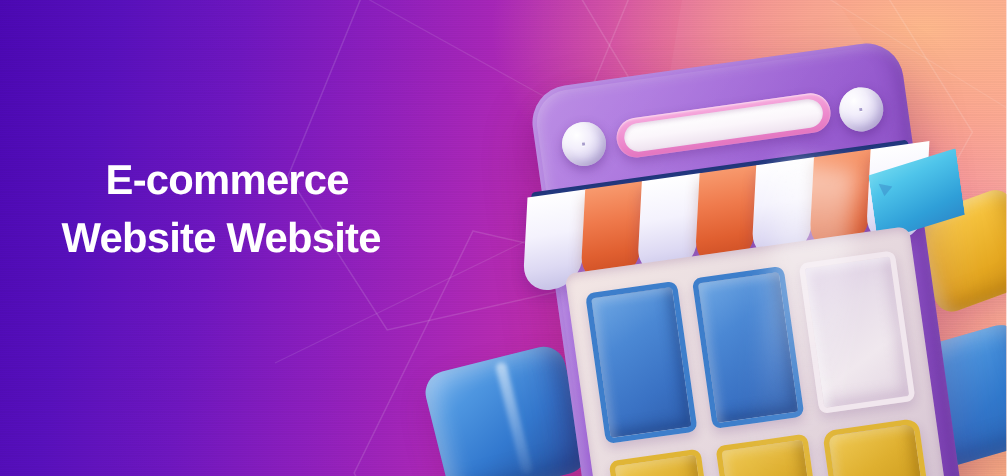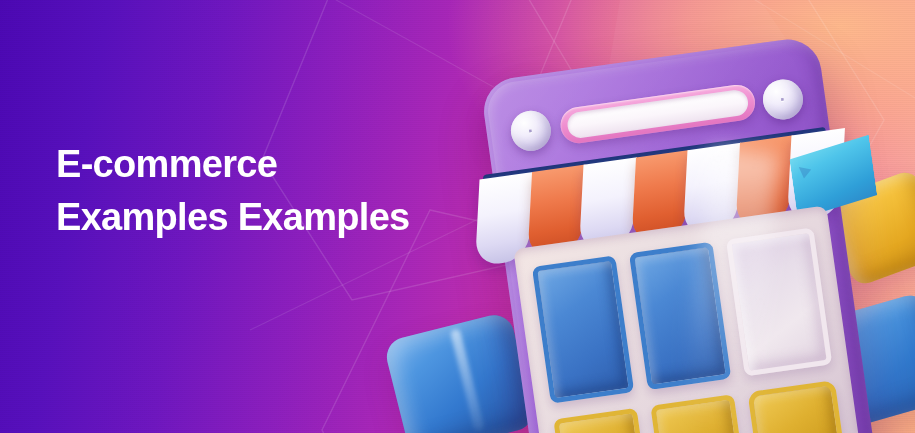--- a/index.html
+++ b/index.html
@@ -48,21 +48,21 @@
     white-space:nowrap;
   }
   .line-2, .line-3 {
     font-size:38px;
     font-weight:700;
     letter-spacing:-0.7px;
     color:#ffffff;
     line-height:1.4;
     white-space:nowrap;
   }
-  .line-2 { margin-top:5px; }
+  .line-2 { margin-top:5px;margin-left:40px; }
 
   
   .art {
     position:absolute;
     left:390px; top:0;
     width:525px; height:433px;
     z-index:4;
   }
 
   
@@ -309,21 +309,21 @@
         <path d="M560 433 L915 232"></path>
       </g>
       <g fill="rgba(255,255,255,0.045)">
         <path d="M620 0 L760 0 L800 60 L720 150 L600 120 Z"></path>
       </g>
     </svg>
   </div>
 
   <div class="copy">
     <div class="line-2">E-commerce</div>
-    <div class="line-3">Examples Examples</div>
+    <div class="line-3">Website Website</div>
   </div>
 
   <div class="art">
 
     <div class="sphere"></div>
 
     <div class="cube cube-blue-l">
       <div class="body"></div>
       <div class="sheen"></div>
     </div>

